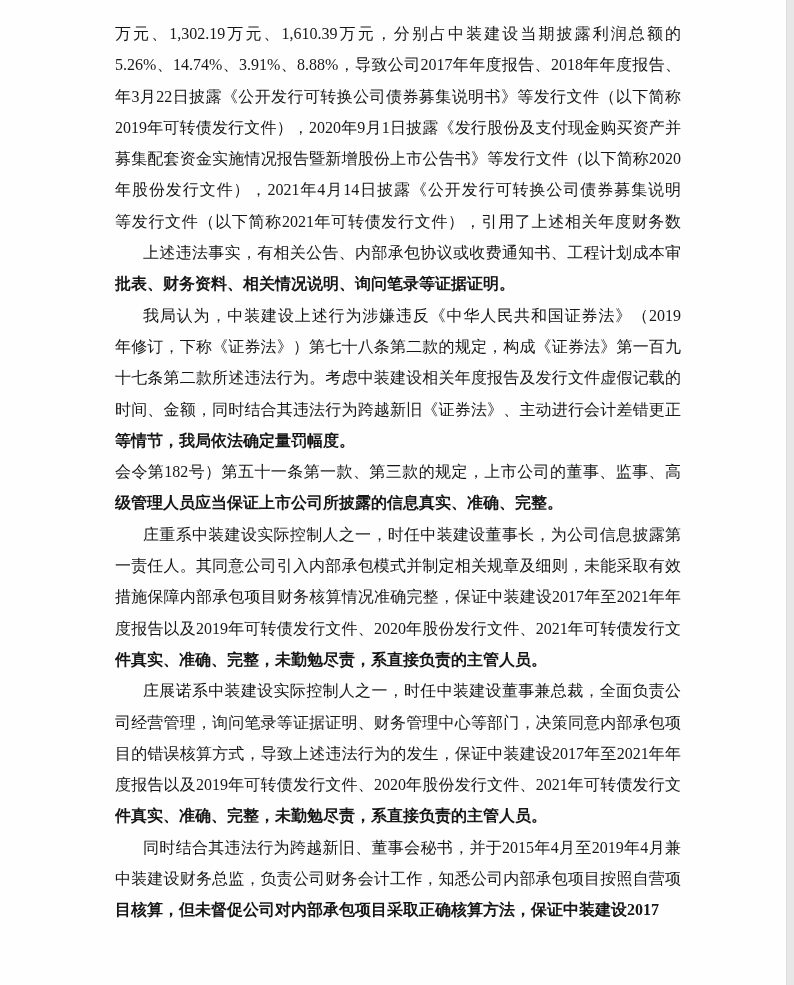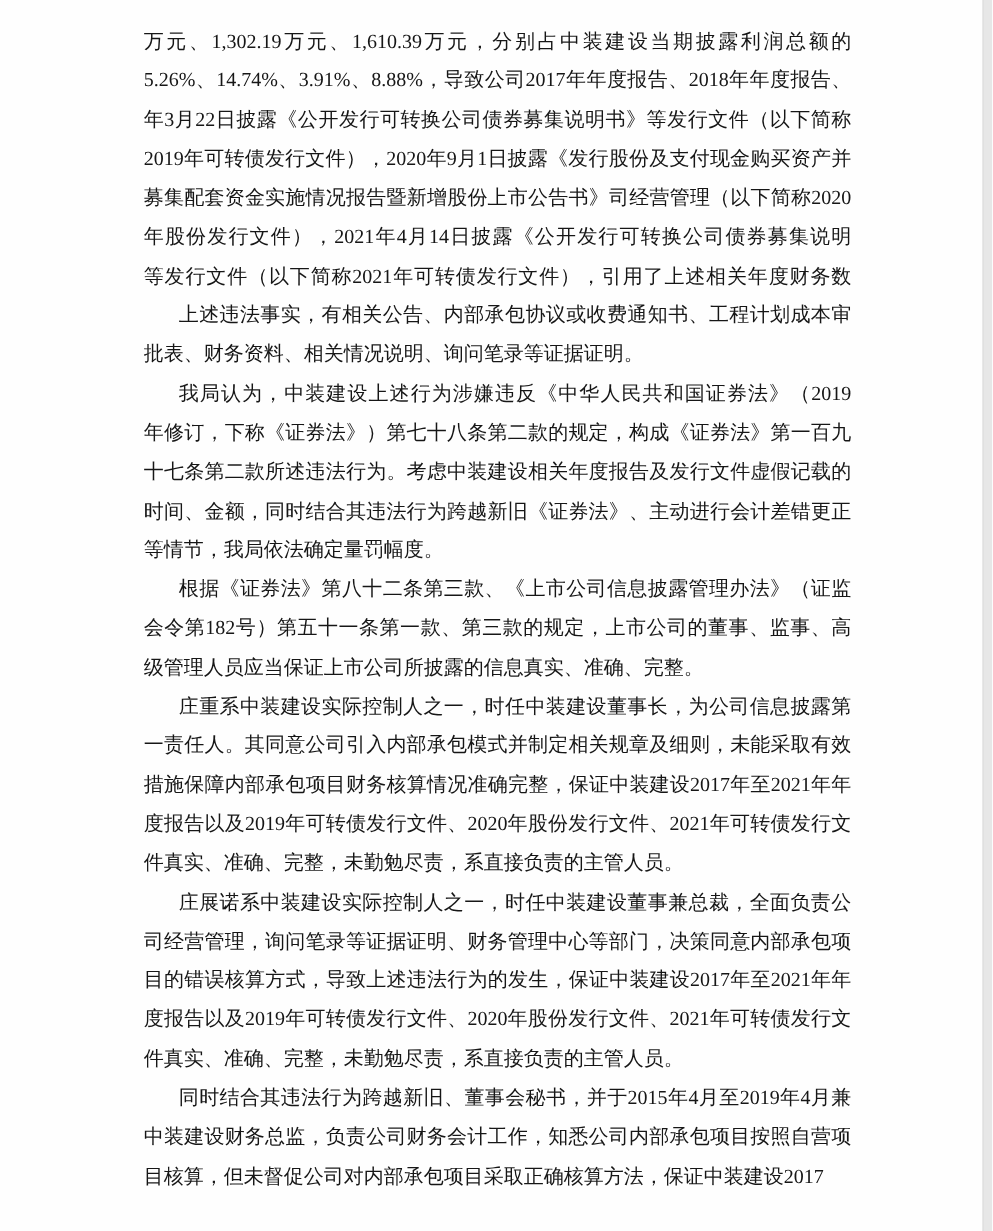--- a/index.html
+++ b/index.html
@@ -35,46 +35,46 @@
   }
   .line {
     height: 31.3px;
     overflow: hidden;
     text-align: justify;
     text-align-last: justify;
     white-space: normal;
   }
   .line.short {
     text-align-last: left;
+    font-weight: bold;
   }
   .line.indent {
     text-indent: 28px;
     font-family: Liberation Serif, serif;
   }
 </style>
 </head>
 <body>
 
 <div class="page">
   <div class="doc-text">
       <div class="line">万元、1,302.19万元、1,610.39万元，分别占中装建设当期披露利润总额的9.06%、</div>
       <div class="line">5.26%、14.74%、3.91%、8.88%，导致公司2017年年度报告、2018年年度报告、</div>
       <div class="line">年3月22日披露《公开发行可转换公司债券募集说明书》等发行文件（以下简称</div>
       <div class="line">2019年可转债发行文件），2020年9月1日披露《发行股份及支付现金购买资产并</div>
-      <div class="line">募集配套资金实施情况报告暨新增股份上市公告书》司经营管理（以下简称2020</div>
+      <div class="line">募集配套资金实施情况报告暨新增股份上市公告书》等发行文件（以下简称2020</div>
       <div class="line">年股份发行文件），2021年4月14日披露《公开发行可转换公司债券募集说明书》</div>
       <div class="line">等发行文件（以下简称2021年可转债发行文件），引用了上述相关年度财务数据。</div>
       <div class="line indent">上述违法事实，有相关公告、内部承包协议或收费通知书、工程计划成本审</div>
       <div class="line short">批表、财务资料、相关情况说明、询问笔录等证据证明。</div>
       <div class="line indent">我局认为，中装建设上述行为涉嫌违反《中华人民共和国证券法》（2019</div>
       <div class="line">年修订，下称《证券法》）第七十八条第二款的规定，构成《证券法》第一百九</div>
       <div class="line">十七条第二款所述违法行为。考虑中装建设相关年度报告及发行文件虚假记载的</div>
       <div class="line">时间、金额，同时结合其违法行为跨越新旧《证券法》、主动进行会计差错更正</div>
       <div class="line short">等情节，我局依法确定量罚幅度。</div>
-      <div class="line indent">根据《证券法》第八十二条第三款、《上市公司信息披露管理办法》（证监</div>
       <div class="line">会令第182号）第五十一条第一款、第三款的规定，上市公司的董事、监事、高</div>
       <div class="line short">级管理人员应当保证上市公司所披露的信息真实、准确、完整。</div>
       <div class="line indent">庄重系中装建设实际控制人之一，时任中装建设董事长，为公司信息披露第</div>
       <div class="line">一责任人。其同意公司引入内部承包模式并制定相关规章及细则，未能采取有效</div>
       <div class="line">措施保障内部承包项目财务核算情况准确完整，保证中装建设2017年至2021年年</div>
       <div class="line">度报告以及2019年可转债发行文件、2020年股份发行文件、2021年可转债发行文</div>
       <div class="line short">件真实、准确、完整，未勤勉尽责，系直接负责的主管人员。</div>
       <div class="line indent">庄展诺系中装建设实际控制人之一，时任中装建设董事兼总裁，全面负责公</div>
       <div class="line">司经营管理，询问笔录等证据证明、财务管理中心等部门，决策同意内部承包项</div>
       <div class="line">目的错误核算方式，导致上述违法行为的发生，保证中装建设2017年至2021年年</div>

